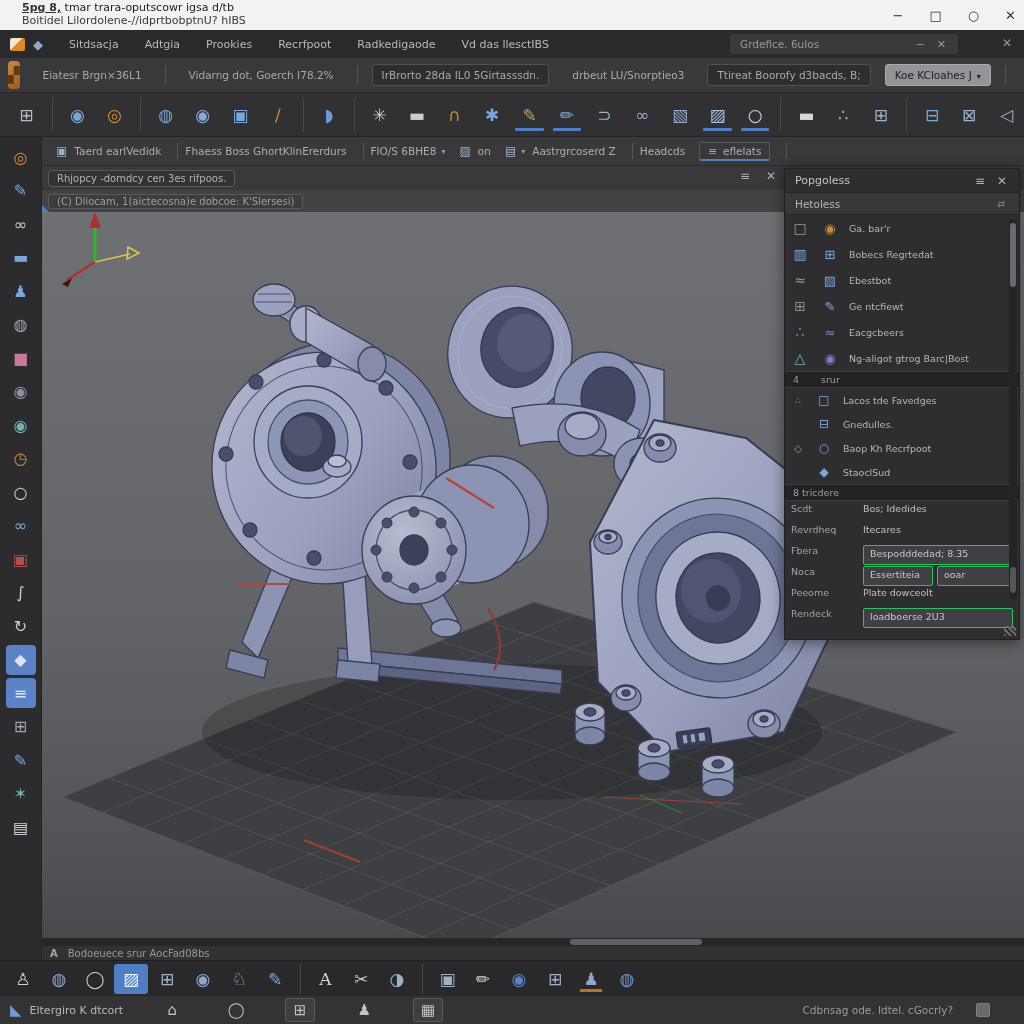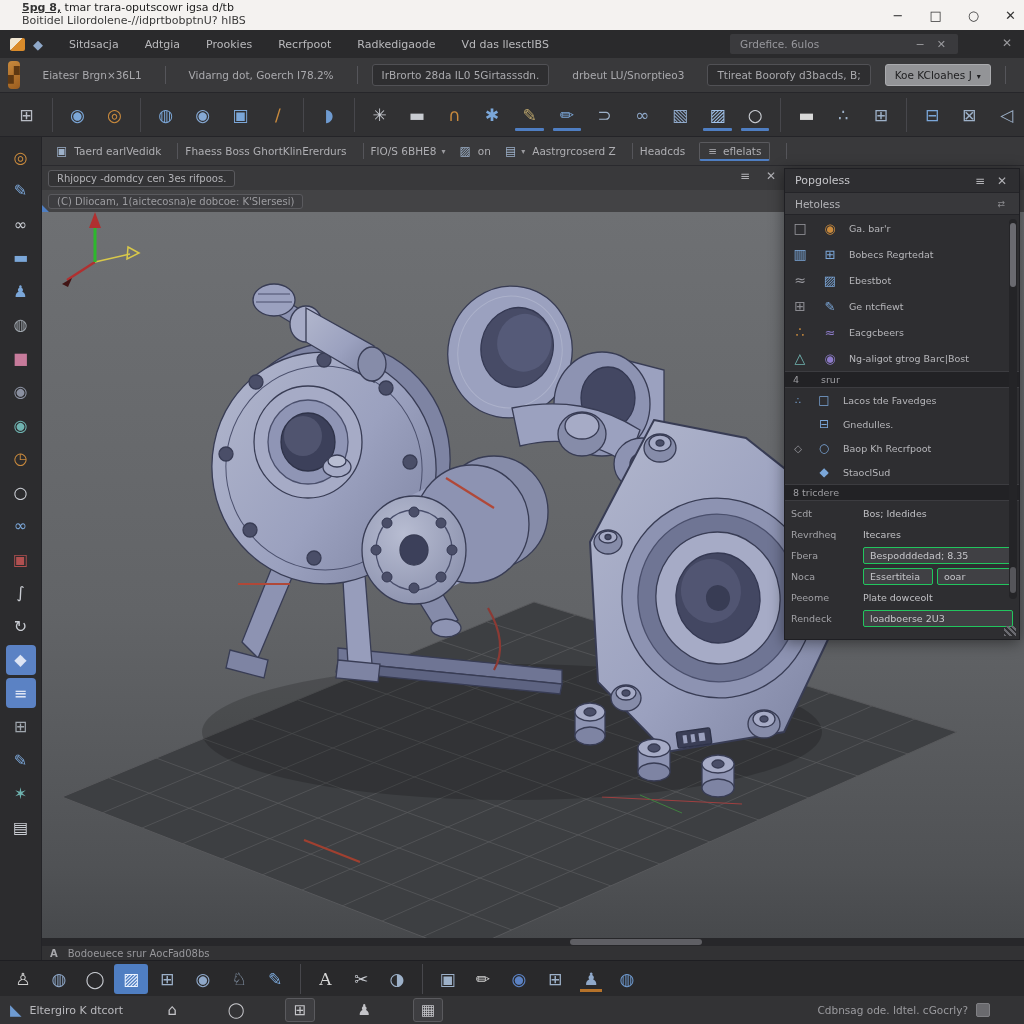--- a/index.html
+++ b/index.html
@@ -82,42 +82,42 @@
   .prow .g2 { width:30px; text-align:center; font-size:13px; }
   .prow .lb { margin-left:4px; white-space:nowrap; }
   .pbar { height:17px; background:#222225; border-top:1px solid #3c3c40; border-bottom:1px solid #3c3c40; display:flex; align-items:center; color:#9e9ea2; font-size:9.5px; }
   .pbar .num { margin-left:8px; width:28px; }
   .pbar .cap { }
   .prow2 { height:24px; display:flex; align-items:center; font-size:9.5px; color:#b6b6ba; }
   .prow2 .side { width:26px; text-align:center; font-size:10px; }
   .prow2 .g { width:26px; text-align:center; font-size:12px; color:#7ba7d9; }
   .prow2 .lb { margin-left:6px; white-space:nowrap; }
   .props { padding:2px 6px 0 6px; }
-  .kv { display:flex; align-items:center; height:20px; margin-bottom:1px; font-size:9.5px; }
+  .kv { display:flex; height:20px; margin-bottom:1px; font-size:9.5px; }
   .kv .k { width:72px; color:#a2a2a6; }
   .kv .v { flex:1; color:#c0c0c4; white-space:nowrap; overflow:hidden; }
   .kv .vbox { flex:1; background:#404044; border:1px solid #22c55e; border-radius:2px; padding:2px 6px; color:#c6c6ca; white-space:nowrap; overflow:hidden; }
   .kv .vbox.half { flex:0 0 70px; margin-right:4px; }
   .pscroll { position:absolute; right:2px; top:50px; width:8px; height:380px; background:#242427; border-radius:4px; }
   .pscroll .pth { position:absolute; top:4px; left:1px; width:6px; height:64px; background:#6a6a70; border-radius:3px; }
   .pscroll .pth2 { position:absolute; bottom:6px; left:1px; width:6px; height:26px; background:#55555a; border-radius:3px; }
   .pgrip { position:absolute; right:3px; bottom:3px; width:12px; height:10px; background:repeating-linear-gradient(45deg,#6a6a70 0 2px,transparent 2px 4px); }
 
   
   .btoolbar { position:absolute; left:0; top:960px; width:1024px; height:36px; background:#29292b; display:flex; align-items:center; padding-left:4px; border-top:1px solid #1e1e22; }
   .bicon { width:34px; height:30px; margin-left:2px; display:flex; align-items:center; justify-content:center; font-size:17px; border-radius:3px; position:relative; cursor:default; }
   .bicon.divided { border-left:1px solid #47474c; border-radius:0; margin-left:8px; padding-left:8px; width:42px; }
   .bicon.base::after { content:""; position:absolute; left:6px; right:6px; bottom:2px; height:3px; background:#b5722a; }
   .bicon .serif { font-family:"DejaVu Serif", serif; }
   .taskbar { position:absolute; left:0; top:996px; width:1024px; height:28px; background:#333335; display:flex; align-items:center; }
   .taskbar .tlogo { font-size:15px; color:#6f9bd1; margin-left:10px; }
   .taskbar .tlabel { font-size:11px; color:#b9b9bd; margin-left:8px; white-space:nowrap; }
   .tbicon { width:30px; height:24px; margin-left:34px; display:flex; align-items:center; justify-content:center; font-size:15px; color:#c4c4c8; border-radius:3px; cursor:default; }
   .tbicon.boxed { background:#3e3e41; border:1px solid #5a5a5e; }
-  .tright { position:absolute; right:34px; top:0; height:28px; display:flex; align-items:center; font-size:10.5px; color:#9a9a9e; gap:8px; }
+  .tright { position:absolute; right:34px; top:0; height:28px; display:flex; align-items:center; font-size:10.5px; color:#9a9a9e; gap:23px; }
   .tright .sq { width:14px; height:14px; background:#6a6a6e; border:1px solid #808084; border-radius:2px; }
 </style>
 </head>
 <body>
 
 <div id="app">
 
   <div class="titlebar">
     <div class="t1"><span class="lnk">5pg 8,</span> <span>tmar trara-oputscowr igsa d/tb</span></div>
     <div class="t2">Boitidel  Lilordolene-//idprtbobptnU? hIBS</div>

